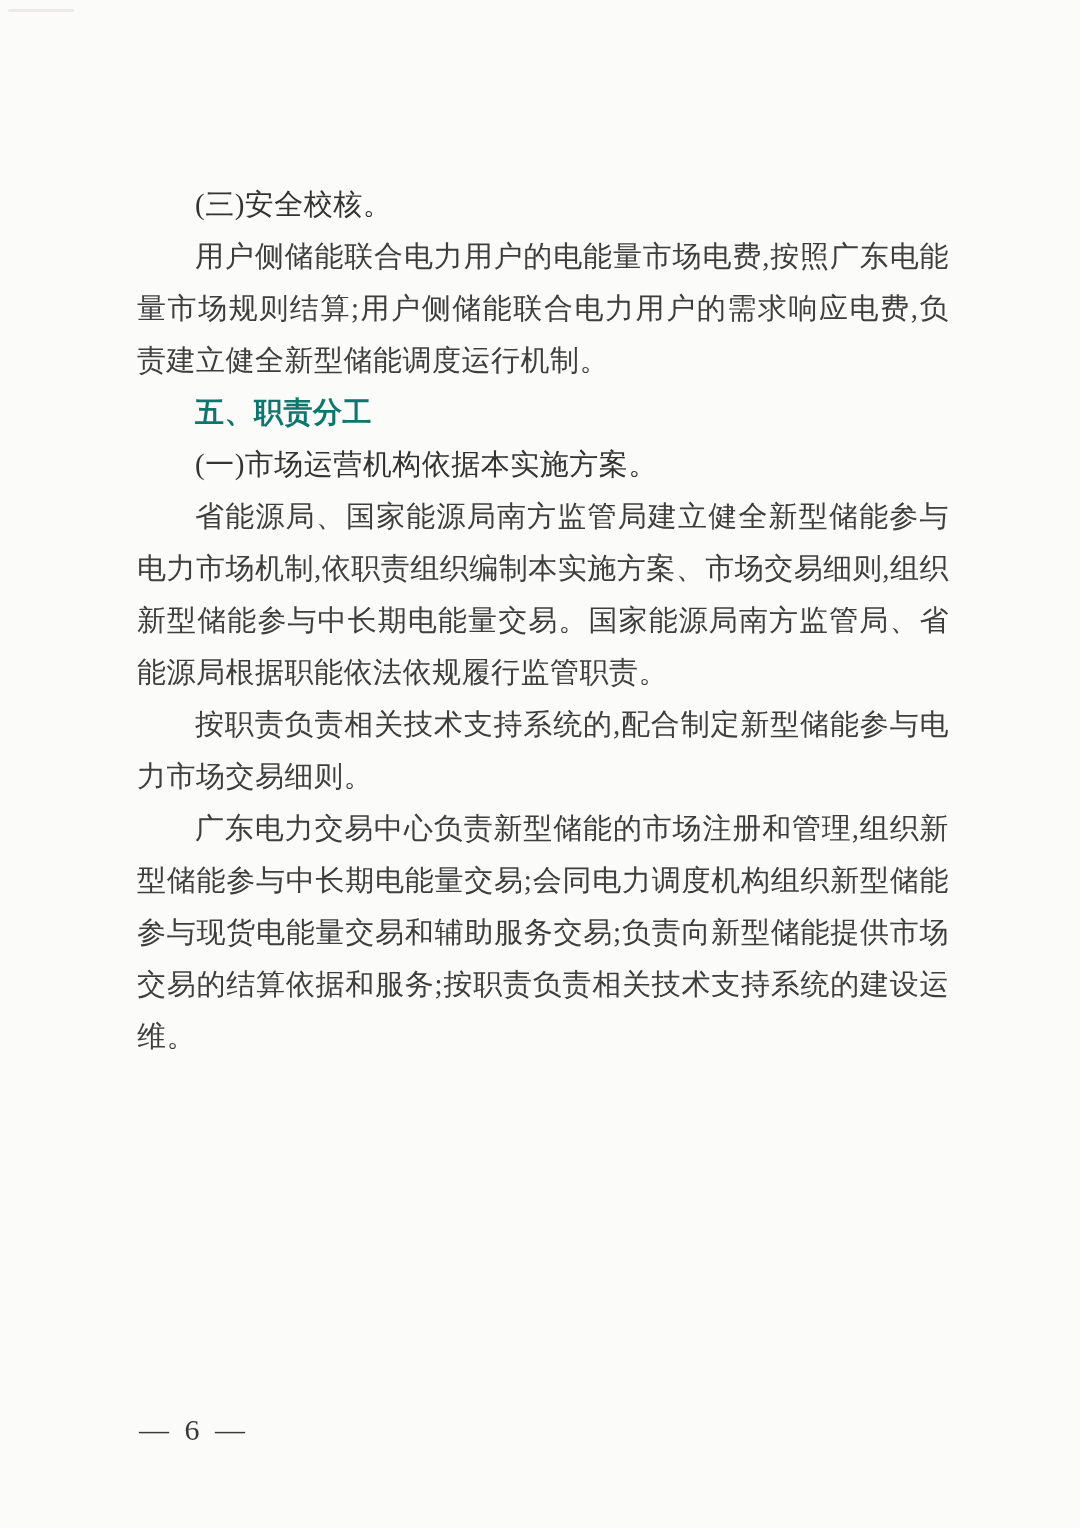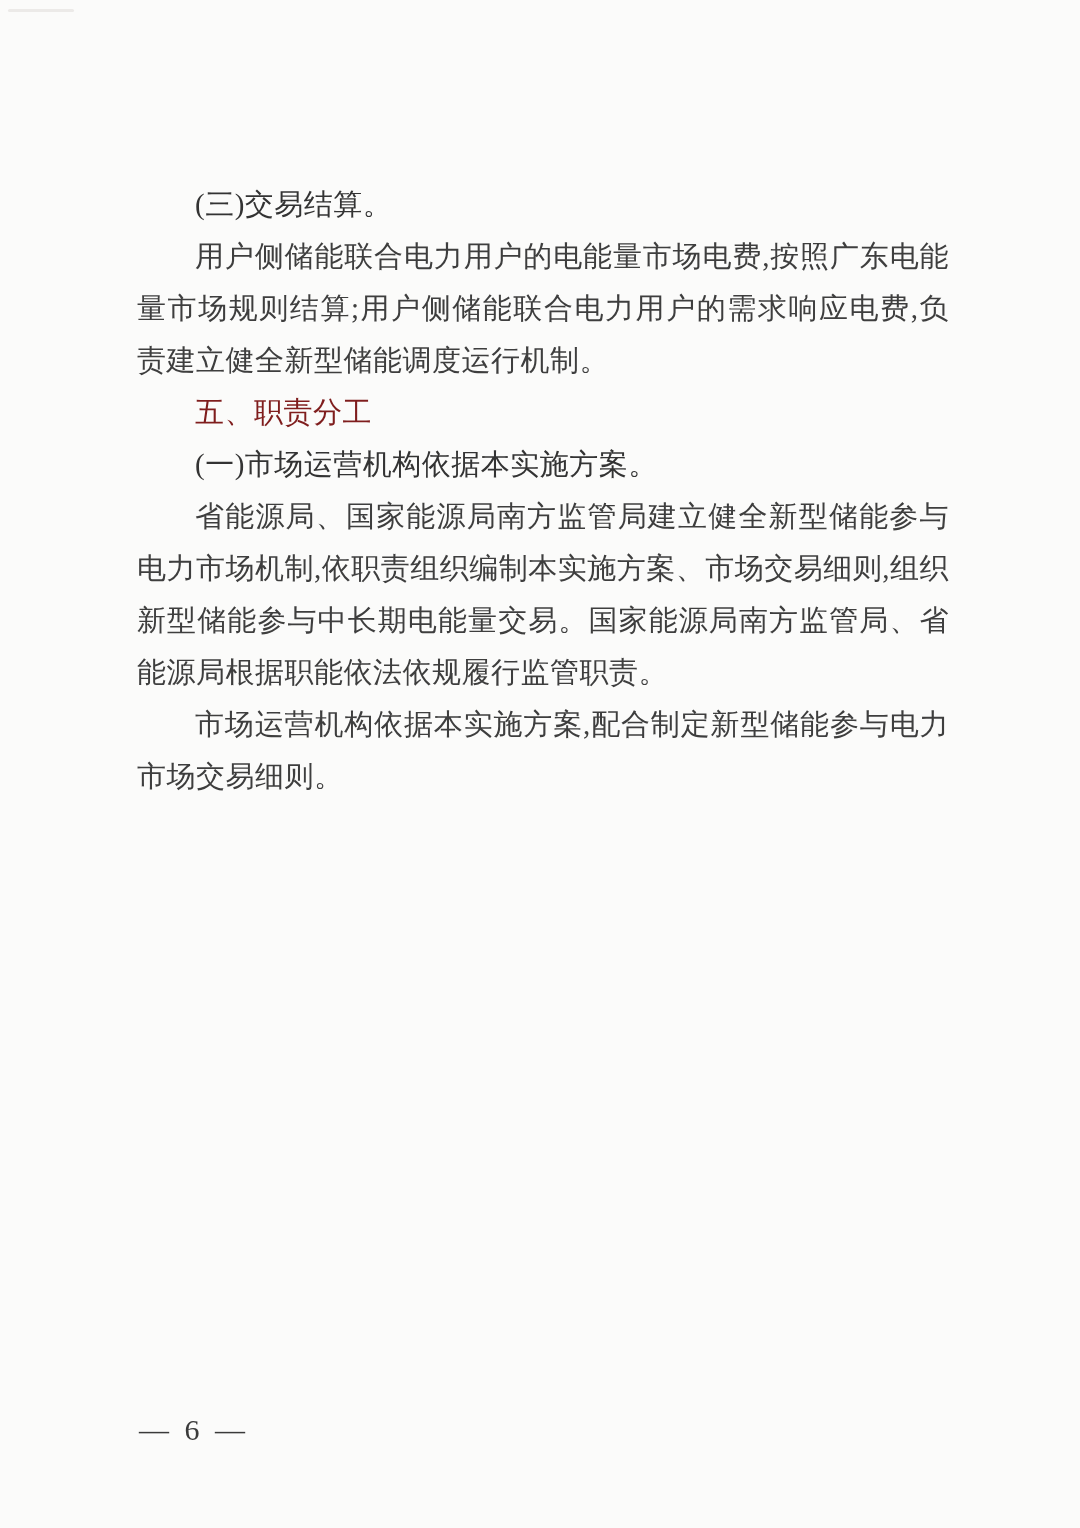--- a/index.html
+++ b/index.html
@@ -34,22 +34,22 @@
     line-height: 52px;
     letter-spacing: 0.5px;
   }
   .para {
     margin: 0;
     text-indent: 2em;
     text-align: justify;
   }
   .para.heading {
     font-family: "Liberation Sans", "DejaVu Sans", sans-serif;
-    font-weight: 400;
-    color: #7f1d1d;
+    font-weight: 700;
+    color: #0f766e;
     text-align: left;
   }
   .para.subheading {
     color: #333333;
     text-align: left;
   }
   .page-number {
     position: absolute;
     left: 139px;
     top: 1408px;
@@ -58,21 +58,22 @@
     line-height: 44px;
     letter-spacing: 4px;
   }
 </style>
 </head>
 <body>
 
 <div class="scan-artifact"></div>
 
 <div class="doc-body" id="doc-body">
-    <div class="para subheading">(三)交易结算。</div>
+    <div class="para subheading">(三)安全校核。</div>
     <div class="para body">用户侧储能联合电力用户的电能量市场电费,按照广东电能量市场规则结算;用户侧储能联合电力用户的需求响应电费,负责建立健全新型储能调度运行机制。</div>
     <div class="para heading">五、职责分工</div>
     <div class="para subheading">(一)市场运营机构依据本实施方案。</div>
     <div class="para body">省能源局、国家能源局南方监管局建立健全新型储能参与电力市场机制,依职责组织编制本实施方案、市场交易细则,组织新型储能参与中长期电能量交易。国家能源局南方监管局、省能源局根据职能依法依规履行监管职责。</div>
-    <div class="para body">市场运营机构依据本实施方案,配合制定新型储能参与电力市场交易细则。</div>
+    <div class="para body">按职责负责相关技术支持系统的,配合制定新型储能参与电力市场交易细则。</div>
+    <div class="para body">广东电力交易中心负责新型储能的市场注册和管理,组织新型储能参与中长期电能量交易;会同电力调度机构组织新型储能参与现货电能量交易和辅助服务交易;负责向新型储能提供市场交易的结算依据和服务;按职责负责相关技术支持系统的建设运维。</div>
   </div>
 
 <div class="page-number">— 6 —</div>
 
 </body></html>

